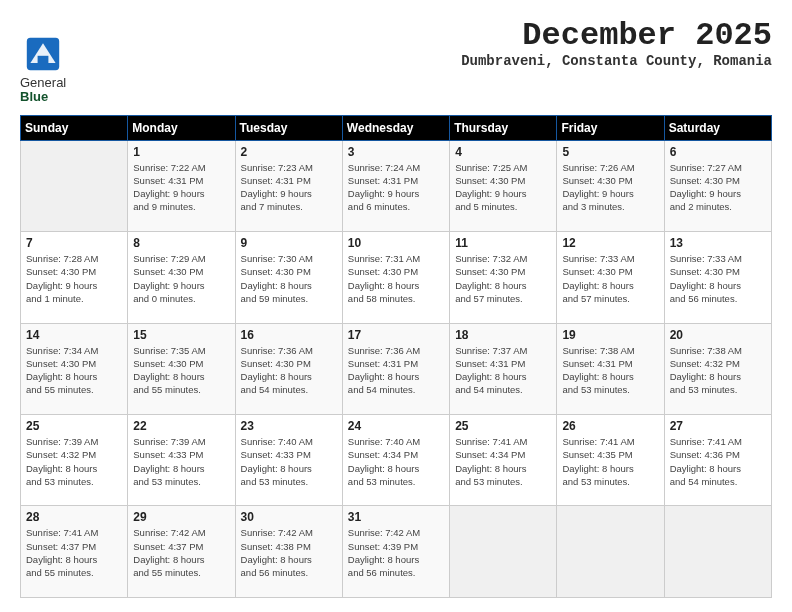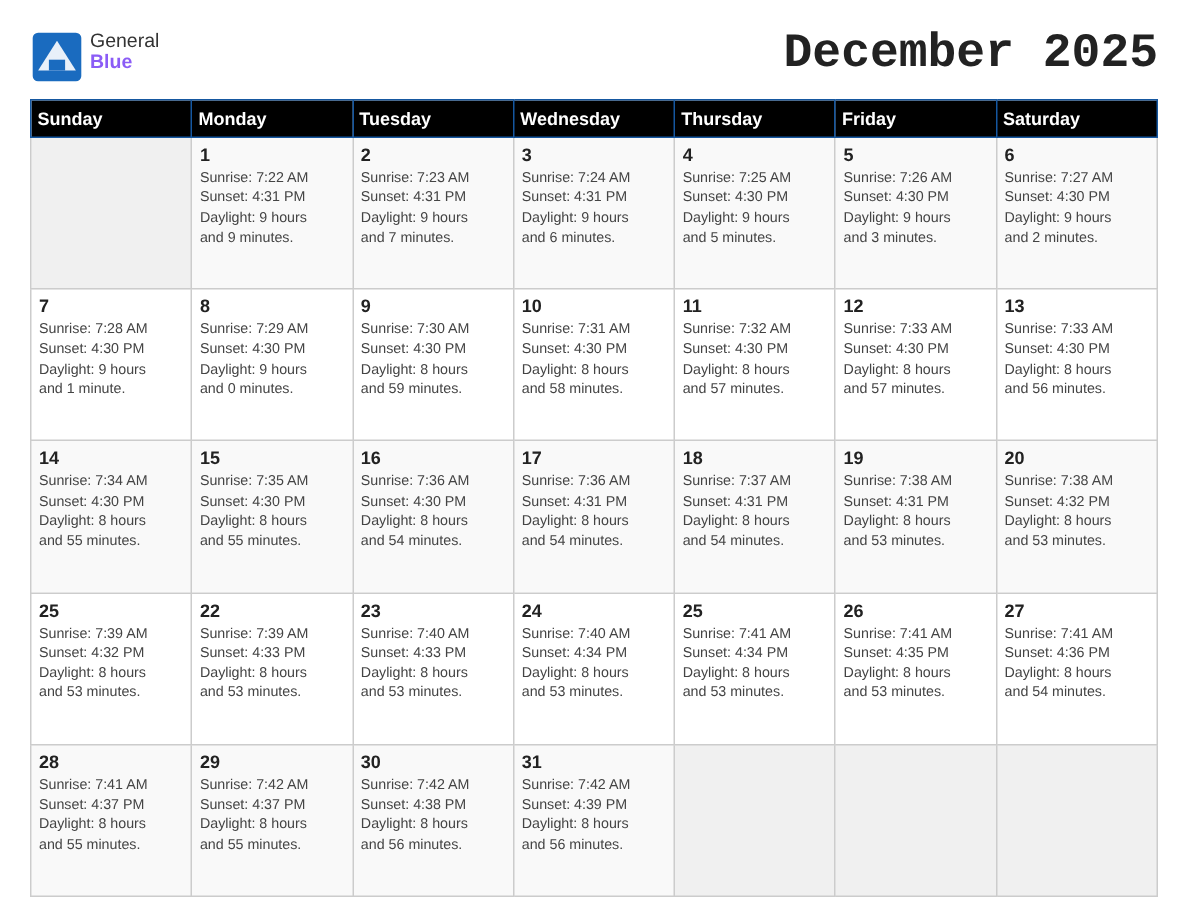--- a/index.html
+++ b/index.html
@@ -18,41 +18,42 @@
       flex-direction: column;
     }
     .header {
       display: flex;
       align-items: flex-start;
       justify-content: space-between;
       margin-bottom: 10px;
     }
     .logo {
       display: flex;
-      align-items: flex-start;
+      align-items: center;
       gap: 4px;
-      margin-top: 2px;
+      margin-top: 18px;
+      flex-direction: column;
     }
     .logo-icon {
       width: 36px;
       height: 36px;
     }
     .logo-text {
       display: flex;
       flex-direction: column;
       line-height: 1.1;
     }
     .logo-general {
       font-size: 13px;
       color: #333;
       font-weight: normal;
     }
     .logo-blue {
       font-size: 13px;
-      color: #8b5cf6;
+      color: #14532d;
       font-weight: bold;
     }
     .title-block {
       text-align: right;
       font-family: Liberation Mono, monospace;
     }
     .month-title {
       font-size: 32px;
       font-weight: bold;
       color: #222;
@@ -122,20 +123,21 @@
         <polygon points="20,8 34,30 6,30" fill="white" opacity="0.9"></polygon>
         <rect x="14" y="22" width="12" height="8" fill="#1a6bbf"></rect>
       </svg>
       <div class="logo-text">
         <span class="logo-general">General</span>
         <span class="logo-blue">Blue</span>
       </div>
     </div>
     <div class="title-block">
       <div class="month-title">December 2025</div>
+      <div class="location">Dumbraveni, Constanta County, Romania</div>
     </div>
   </div>
 
   <table class="calendar">
     <thead>
       <tr>
       <th>Sunday</th>
           <th>Monday</th>
           <th>Tuesday</th>
           <th>Wednesday</th>

